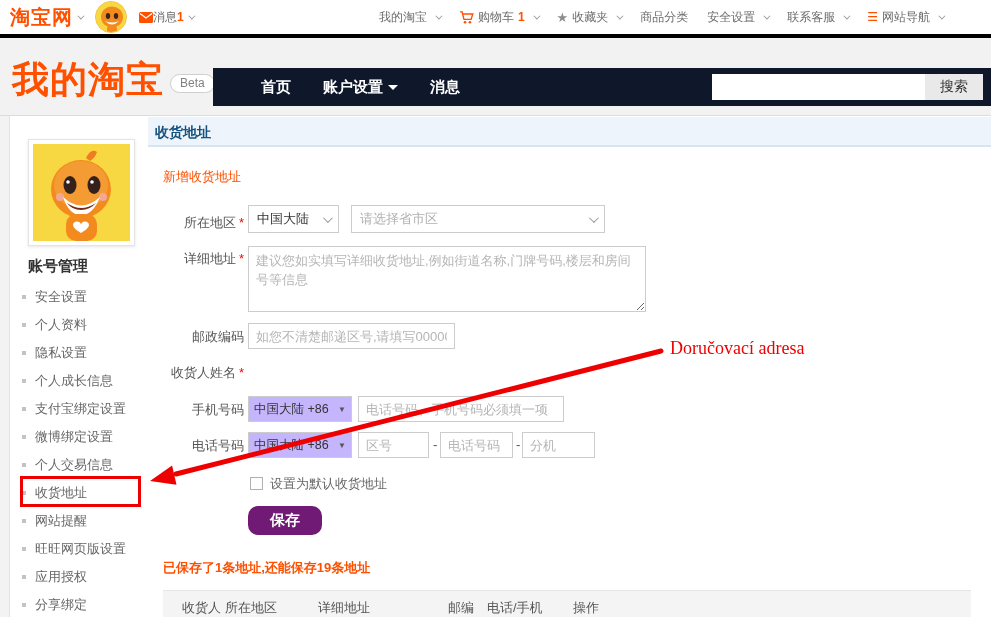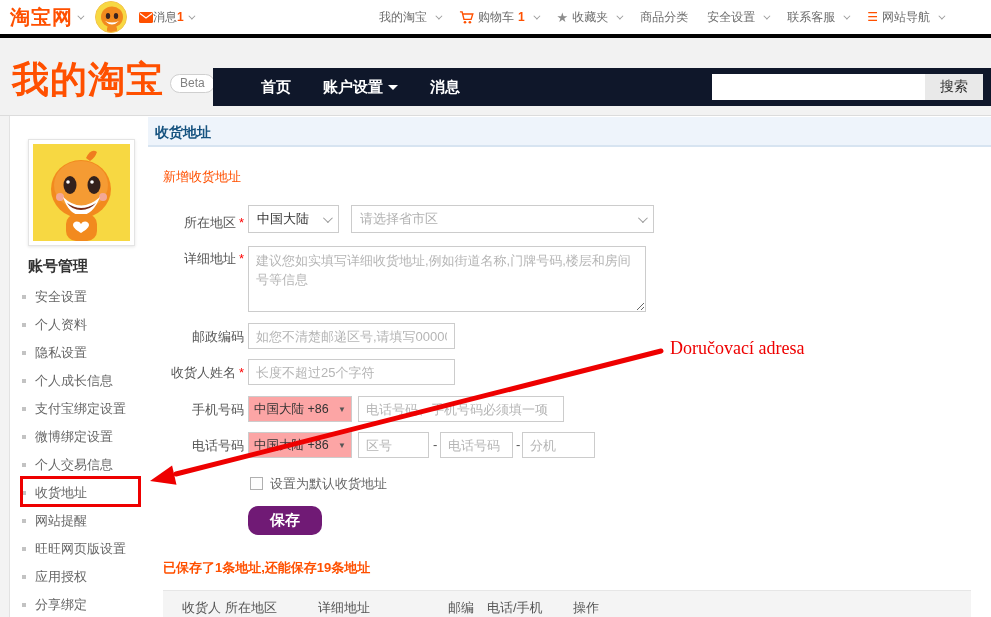--- a/index.html
+++ b/index.html
@@ -61,21 +61,21 @@
     align-items:center; padding:0 8px; font-size:13px; color:#333; cursor:pointer; }
   .selbox .chev2 { margin-left:auto; width:7px; height:7px; border-right:1px solid #9a9a9a;
     border-bottom:1px solid #9a9a9a; transform:rotate(45deg) translateY(-2px); }
   .placeholder-text { color:#b0b0b0; }
   .tinput { position:absolute; height:26px; border:1px solid #ccc; padding:0 7px; font-size:13px;
     color:#333; outline:none; font-family:inherit; }
   .tinput::placeholder { color:#b5b5b5; }
   textarea.tarea { position:absolute; left:100px; top:129px; width:398px; height:66px; border:1px solid #ccc;
     padding:4px 7px; font-size:13px; color:#333; outline:none; resize:both; font-family:inherit; line-height:19px; }
   textarea.tarea::placeholder { color:#b5b5b5; }
-  .nselect { position:absolute; height:26px; border:1px solid #ccc; background:#fca5a5; display:flex;
+  .nselect { position:absolute; height:26px; border:1px solid #ccc; background:#c4b5fd; display:flex;
     align-items:center; padding:0 5px; font-size:12.5px; color:#333; cursor:pointer; white-space:nowrap; }
   .nselect .tri { margin-left:auto; font-size:8px; color:#555; padding-left:3px; }
   .dash { position:absolute; font-size:13px; color:#555; }
   .cb { position:absolute; left:102px; top:360px; width:13px; height:13px; border:1px solid #b0b0b0;
     background:#fdfdfd; cursor:pointer; }
   .cb-label { position:absolute; left:122px; top:358px; font-size:13px; color:#666; }
   .save-btn { position:absolute; left:100px; top:389px; width:74px; height:29px; background:#701a75;
     border:none; border-radius:10px; color:#fff; font-size:15px; font-weight:bold; cursor:pointer; font-family:inherit; }
   .saved-info { position:absolute; left:15px; top:442px; color:#ff5000; font-size:13px; font-weight:bold; }
   .addr-table { position:absolute; left:15px; top:473px; width:808px; }
@@ -253,37 +253,36 @@
 
       <span class="add-link">新增收货地址</span>
 
       <div class="flabel" style="top:92px; line-height:28px;">
         <span>所在地区</span><span class="req">*</span>
       </div>
       <div class="selbox" style="left:100px; top:88px; width:91px;">
         <span>中国大陆</span>
         <span class="chev2"></span>
       </div>
-      <div class="selbox" style="left:203px; top:88px; width:303px;">
+      <div class="selbox" style="left:203px; top:88px; width:254px;">
         <span class="placeholder-text">请选择省市区</span>
         <span class="chev2"></span>
       </div>
 
       <div class="flabel" style="top:133px;">
         <span>详细地址</span><span class="req">*</span>
       </div>
       <textarea class="tarea" placeholder="建议您如实填写详细收货地址,例如街道名称,门牌号码,楼层和房间号等信息" style=""></textarea>
 
       <div class="flabel" style="top:211px;">邮政编码</div>
       <input class="tinput" style="left: 100px; top: 206px; width: 207px;" type="text" placeholder="如您不清楚邮递区号,请填写000000">
 
       <div class="flabel" style="top:247px;">
         <span>收货人姓名</span><span class="req">*</span>
       </div>
-      <input class="tinput" style="left: 100px; top: 242px; width: 207px;" type="text" placeholder="长度不超过25个字符">
 
       <div class="flabel" style="top:284px;">手机号码</div>
       <div class="nselect" style="left:100px; top:279px; width:104px;">
         <span>中国大陆 +86</span>
         <span class="tri">▼</span>
       </div>
       <input class="tinput" style="left: 210px; top: 279px; width: 206px;" type="text" placeholder="电话号码、手机号码必须填一项">
 
       <div class="flabel" style="top:320px;">电话号码</div>
       <div class="nselect" style="left:100px; top:315px; width:104px;">

